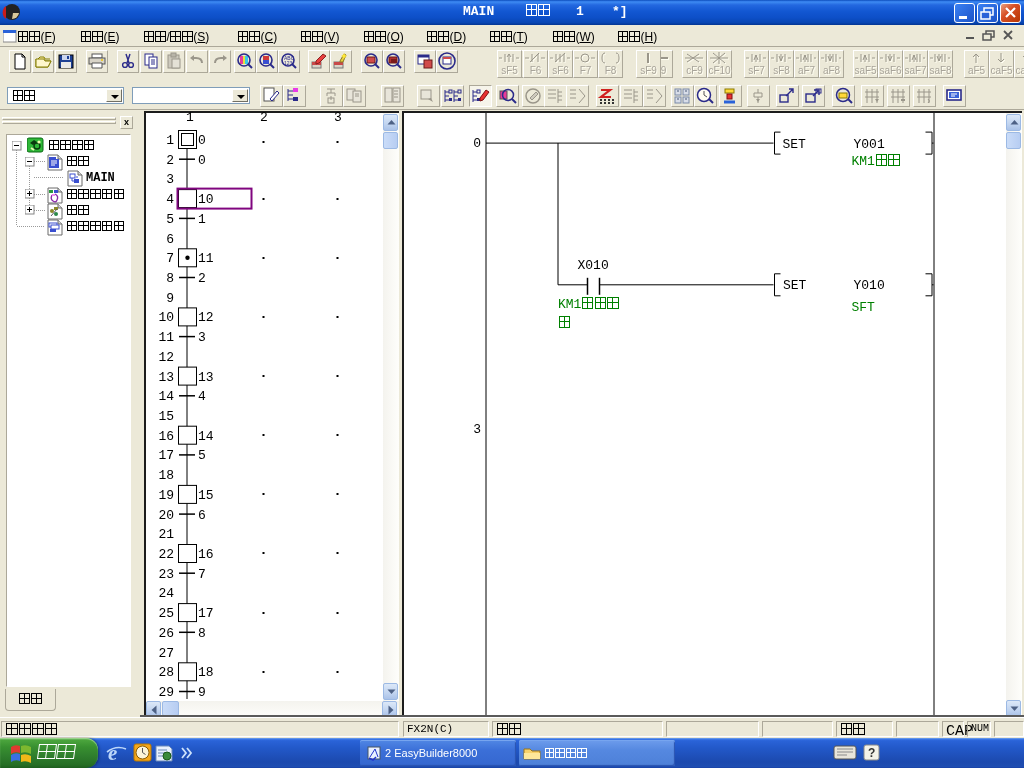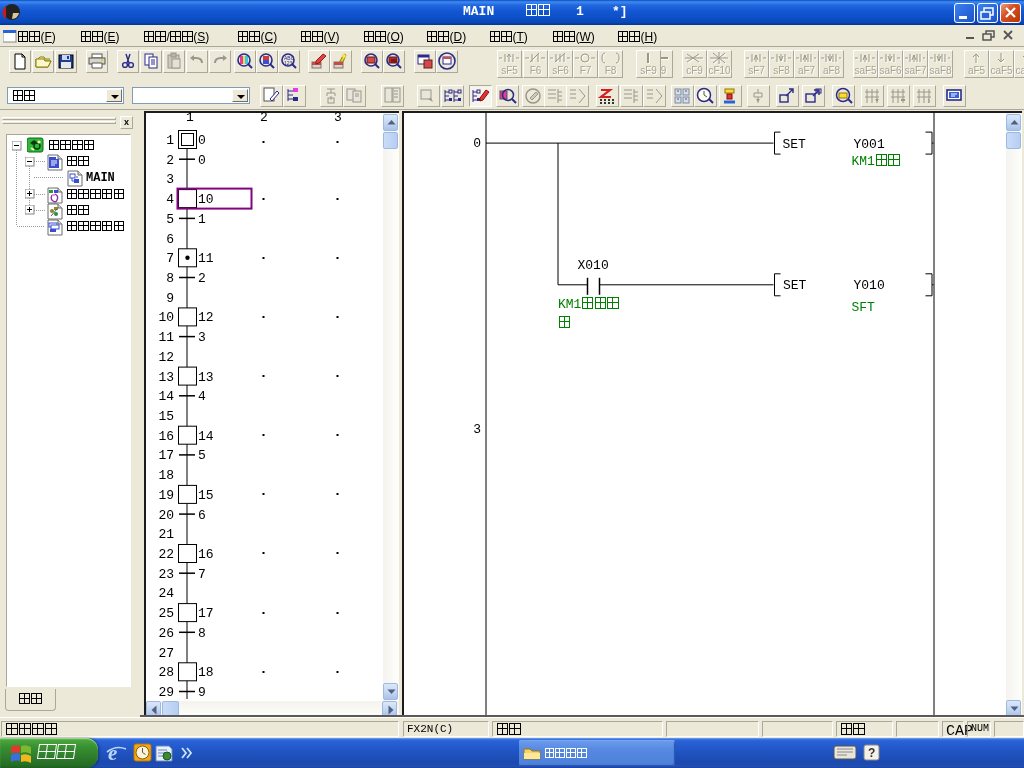--- a/index.html
+++ b/index.html
@@ -814,20 +814,28 @@
     <text x="4" y="22" font-family="Liberation Serif" font-size="21" font-weight="bold" font-style="italic" fill="#bdd7fa">e</text>
       <path d="M3 14q9-7 19-3" stroke="#bdd7fa" stroke-width="1.6" fill="none"></path>
     <rect x="30" y="6" width="17" height="17" rx="2" fill="#f4a71d" stroke="#b87700"></rect>
       <circle cx="38.5" cy="14.5" r="6.5" fill="#fdf4d8" stroke="#8a5a00"></circle>
       <path d="M38.5 10v4.5l3 2" stroke="#555" fill="none"></path>
     <path d="M52 8h13l3 3v12H52z" fill="#e8f0fd" stroke="#6a88b8"></path>
       <path d="M54 12h9M54 15h9M54 18h6" stroke="#6a88b8"></path>
       <circle cx="63" cy="18" r="4" fill="#3a8a3a" stroke="#1a5a1a"></circle>
     <path d="M78 10l4 5-4 5M83 10l4 5-4 5" stroke="#cde2fc" stroke-width="1.8" fill="none"></path>
   </svg>
+  <div class="tkb" style="left:360px;width:156px">
+      <svg width="16" height="16" style="left:6px;top:5px;position:absolute">
+        <rect x="2" y="2" width="12" height="12" fill="#e8f0ff" stroke="#456"></rect>
+        <path d="M4 12l5-8 3 8" fill="none" stroke="#23c"></path>
+        <path d="M3 13l4 2 3-3" fill="none" stroke="#23c" stroke-width="1.5"></path>
+      </svg>
+      <span class="lbl">2 EasyBuilder8000</span>
+    </div>
   <div class="tkb" style="left:519px;width:156px;background:linear-gradient(180deg,#6d9cec,#5588e0 40%,#4d80d8)">
       <svg width="18" height="16" style="left:4px;top:5px;position:absolute">
         <path d="M1 4h6l2 2h8v8H1z" fill="#f7d26a" stroke="#9a7418"></path>
         <path d="M1 8h16v6H1z" fill="#fde89a"></path>
       </svg>
       <span class="lbl"><span class="c"></span><span class="c"></span><span class="c"></span><span class="c"></span></span>
     </div>
 
   <svg width="56" height="30" style="position:absolute;left:832px;top:0">
     <rect x="2" y="8" width="22" height="13" rx="2" fill="#e8e5da" stroke="#555"></rect>

